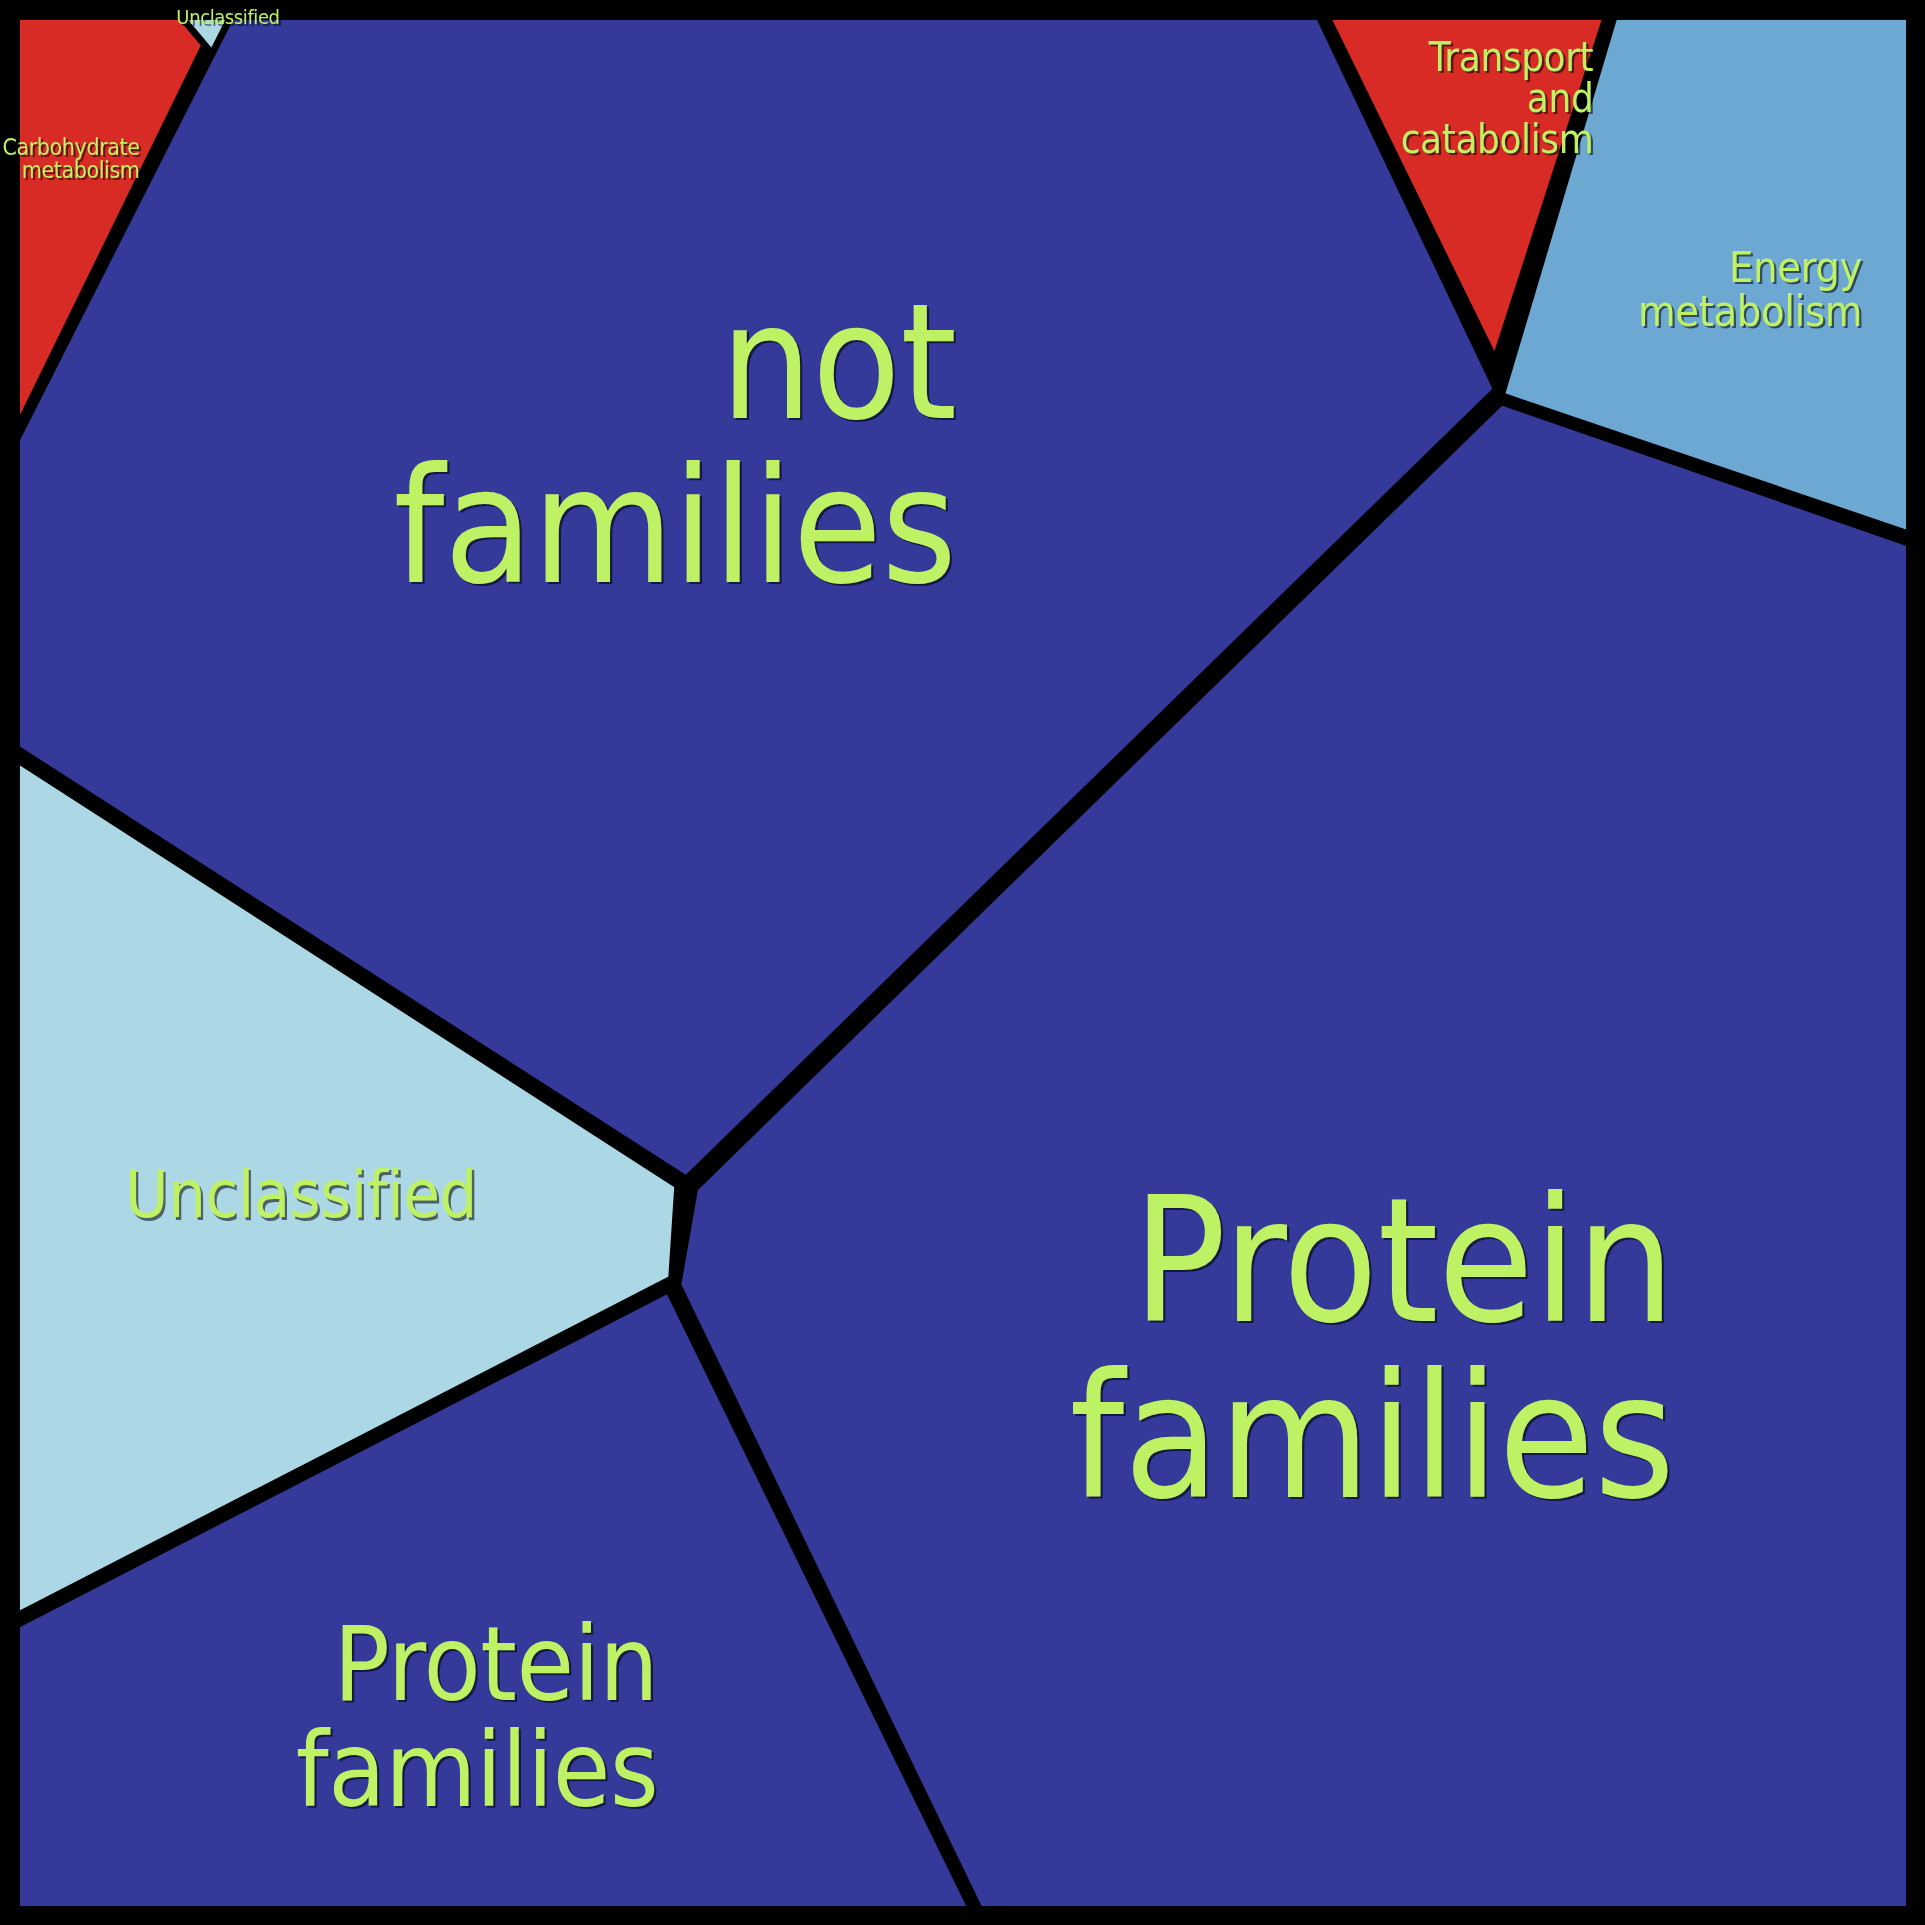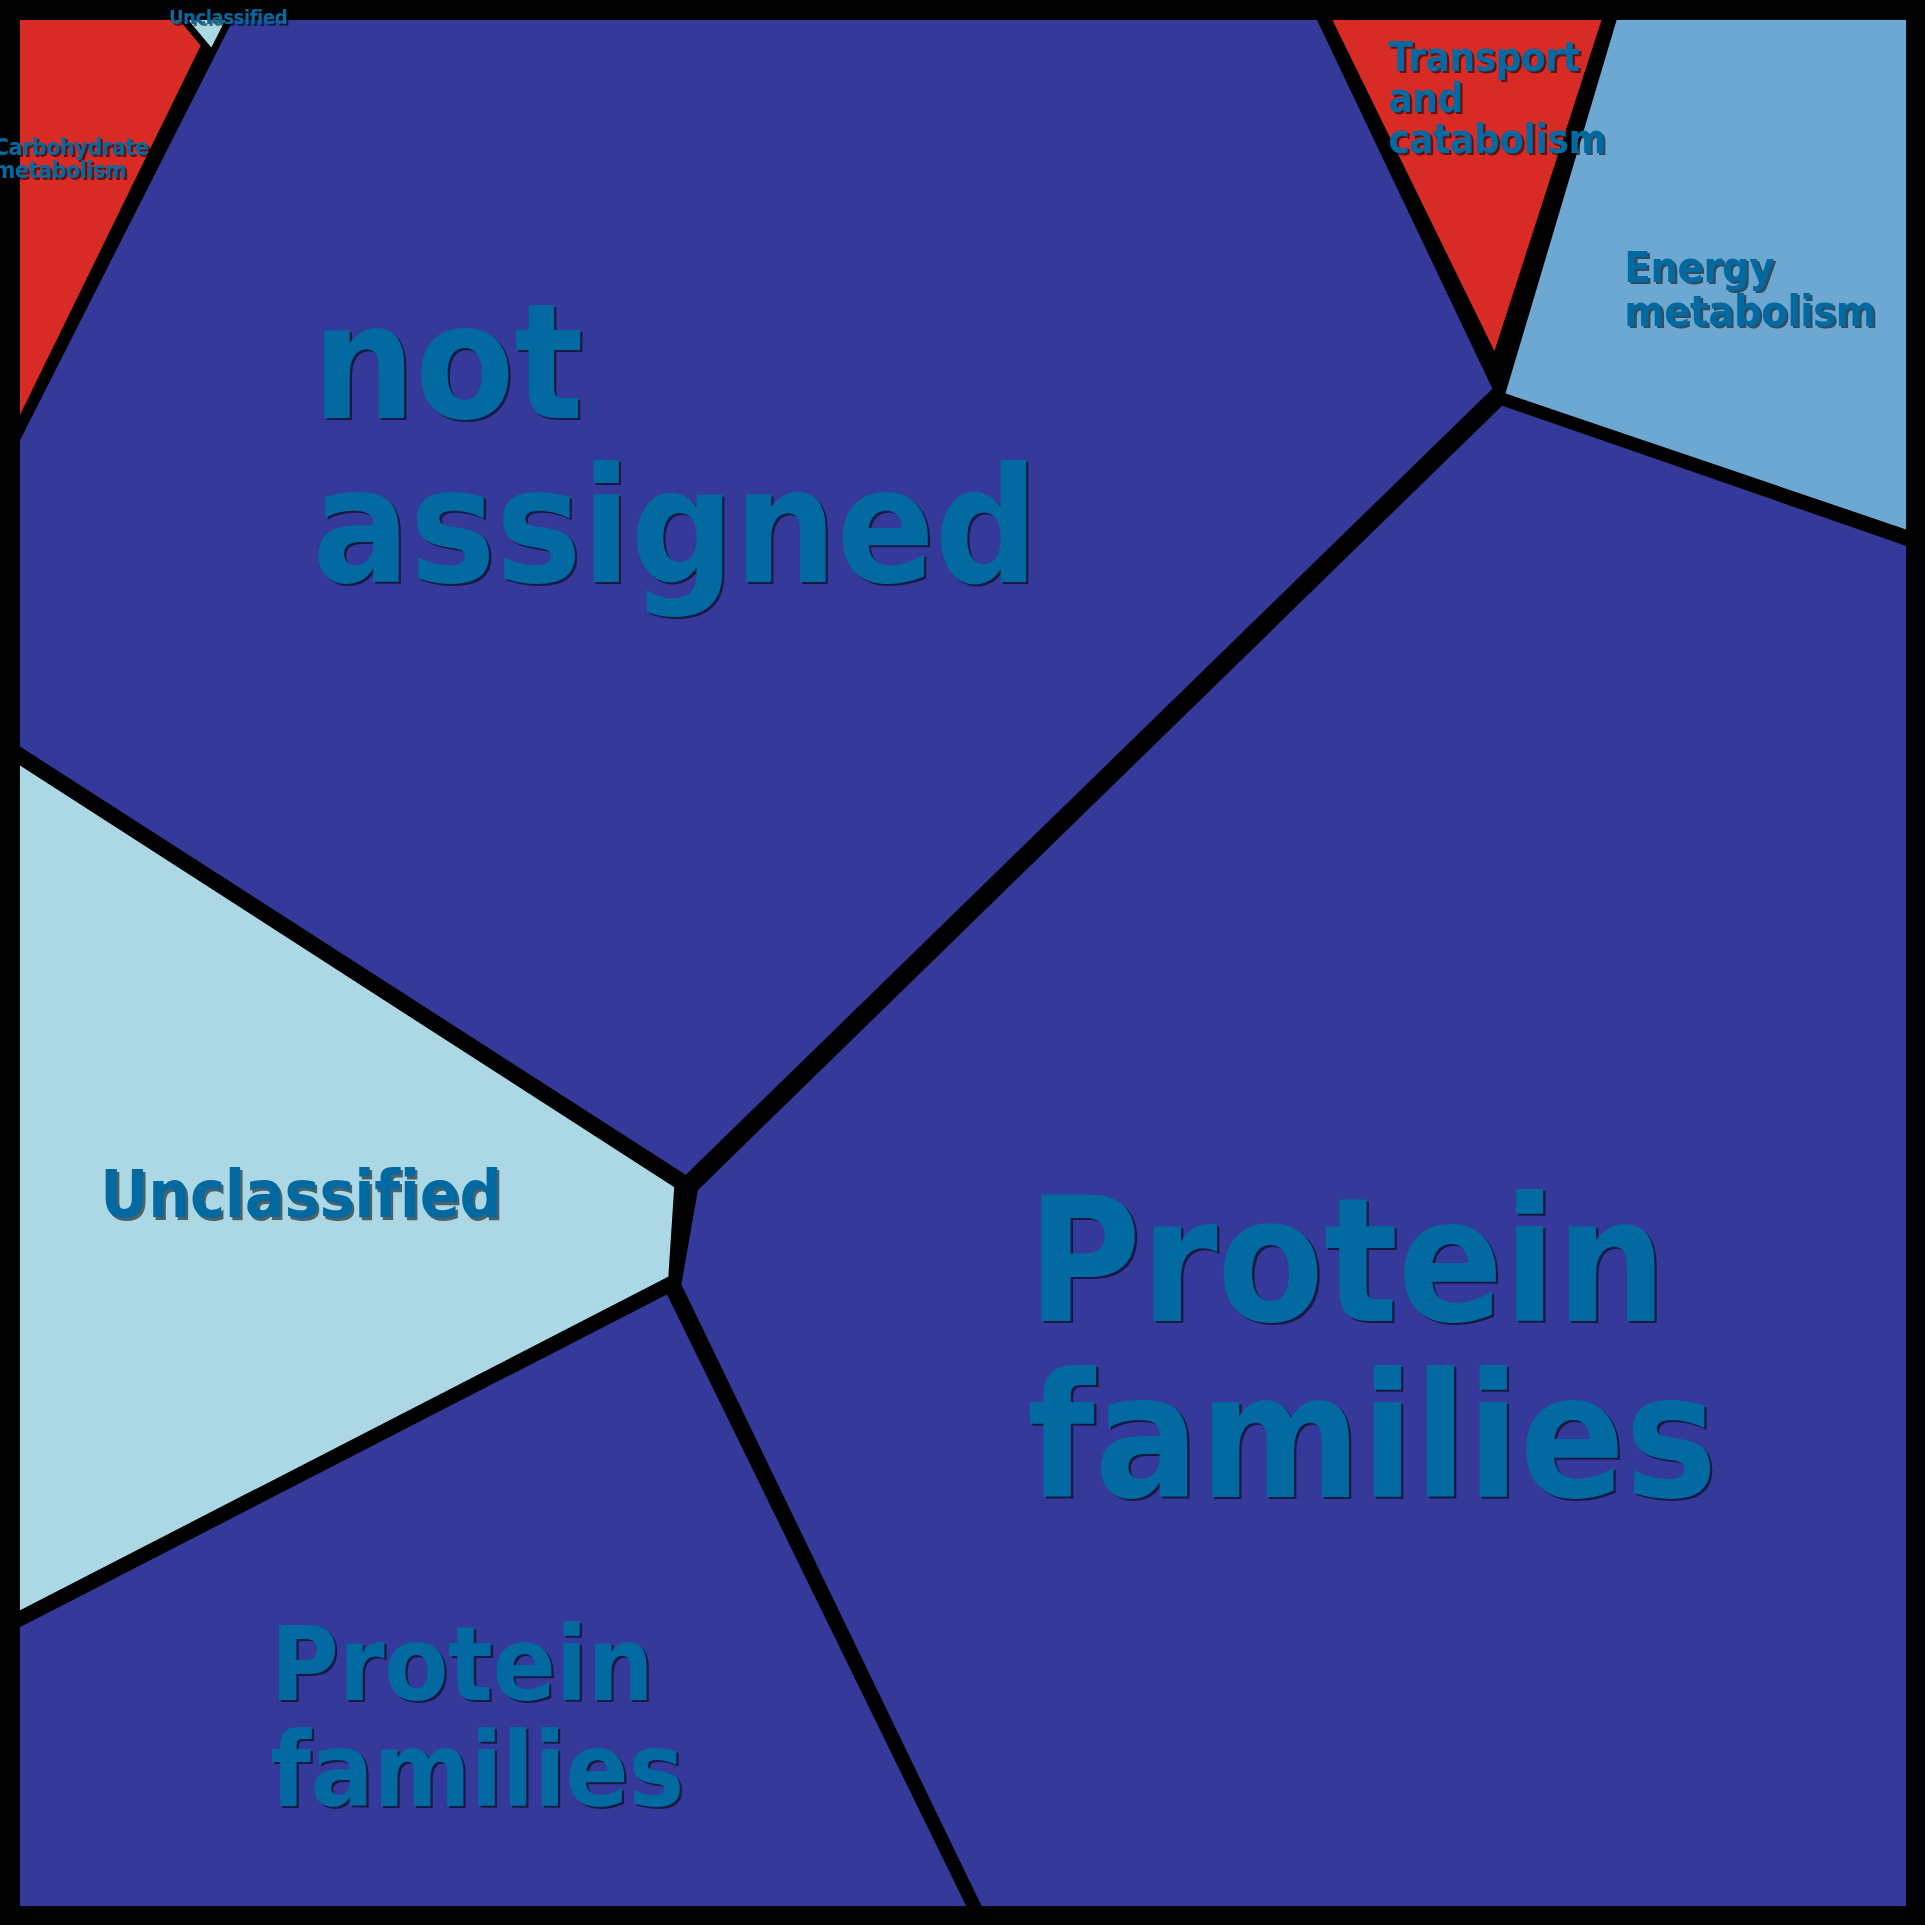--- a/index.html
+++ b/index.html
@@ -26,25 +26,25 @@
     stroke-width: 9;
     stroke-linejoin: miter;
   }
   .frame-border {
     fill: none;
     stroke: #000000;
     stroke-width: 26;
   }
   .cell-label {
     position: absolute;
-    color: #0369a1;
+    color: #bef264;
     font-family: "DejaVu Sans Condensed", "DejaVu Sans", sans-serif;
-    font-weight: bold;
+    font-weight: normal;
     font-stretch: condensed;
-    text-align: left;
+    text-align: right;
     line-height: 1.02;
     white-space: pre-line;
     text-shadow: 2.3px 2.3px 0 rgba(0,0,0,0.55);
     transform: translate(-50%, -50%);
     pointer-events: none;
     letter-spacing: -0.4px;
   }
 </style>
 </head>
 <body>
@@ -62,21 +62,21 @@
         <polygon points="1958,524 2500,712 2500,2500 1282,2500 884,1676 906,1550" fill="#34399A" class="cell-path"></polygon>
         <polygon points="13,2124 872,1682 1272,2500 12,2500" fill="#34399A" class="cell-path"></polygon>
       </g>
     <rect class="frame-border" x="13" y="13" width="2486" height="2486"></rect>
   </svg>
   <div id="label-layer">
       <div class="cell-label" style="left: 71px; top: 159px; font-size: 23px;">Carbohydrate
 metabolism</div>
       <div class="cell-label" style="left: 228px; top: 17px; font-size: 20px;">Unclassified</div>
       <div class="cell-label" style="left: 675px; top: 445px; font-size: 161px;">not
-assigned</div>
+families</div>
       <div class="cell-label" style="left: 1497px; top: 98px; font-size: 40px;">Transport
 and
 catabolism</div>
       <div class="cell-label" style="left: 1750px; top: 290px; font-size: 43px;">Energy
 metabolism</div>
       <div class="cell-label" style="left: 301px; top: 1195px; font-size: 66px;">Unclassified</div>
       <div class="cell-label" style="left: 1372px; top: 1349px; font-size: 173px;">Protein
 families</div>
       <div class="cell-label" style="left: 477px; top: 1717px; font-size: 104px;">Protein
 families</div>

